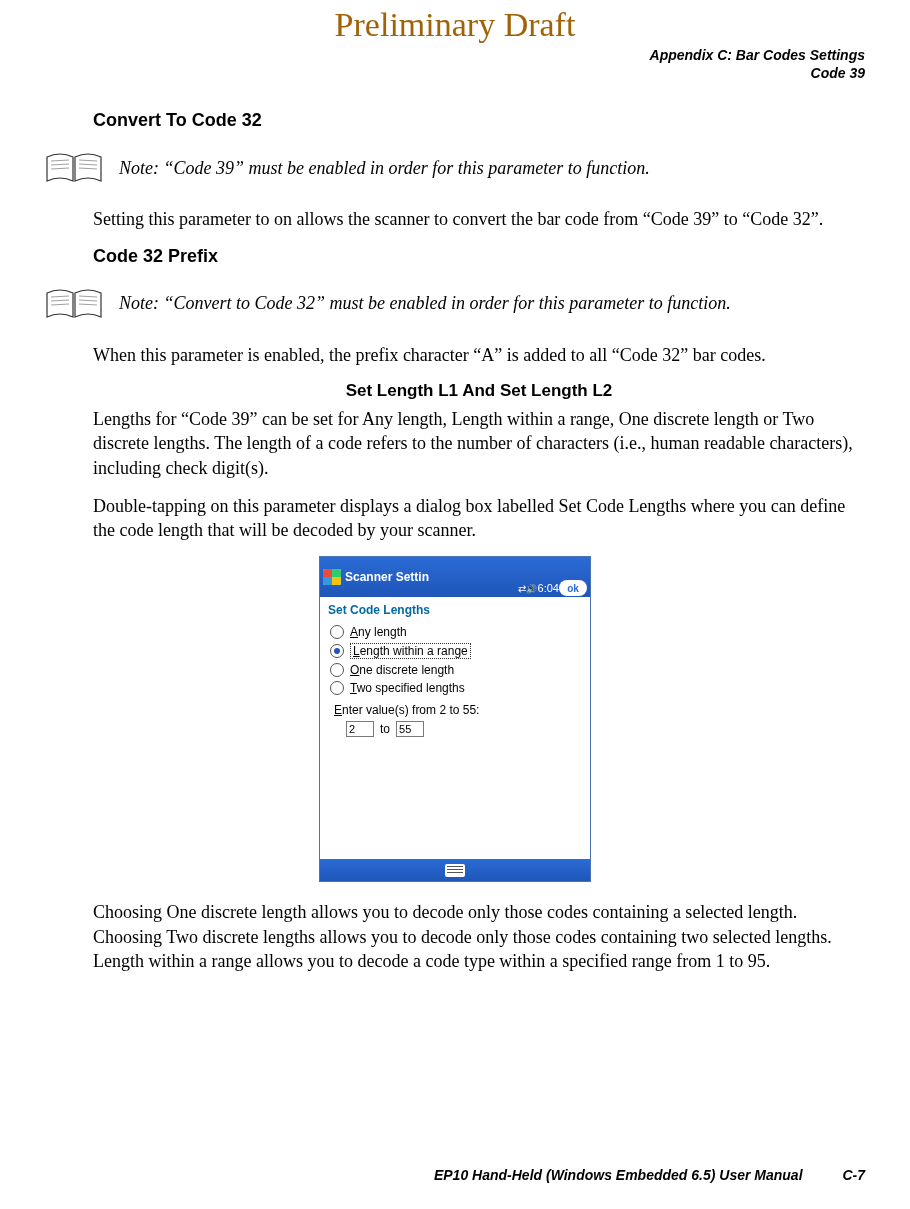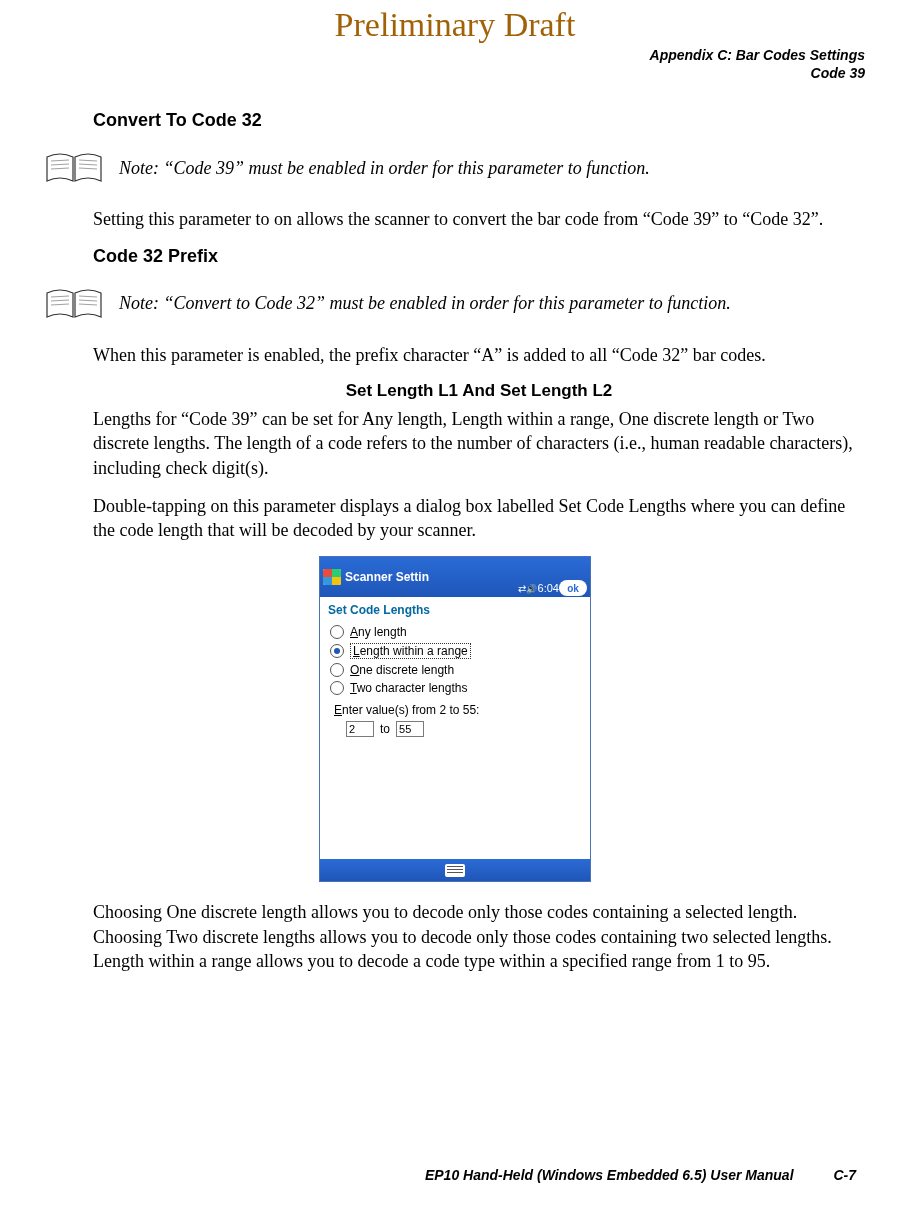--- a/index.html
+++ b/index.html
@@ -194,21 +194,21 @@
   }
   .wm-kbd::before {
     content: "";
     position: absolute;
     left: 2px; right: 2px; top: 2px; bottom: 2px;
     background: repeating-linear-gradient(#555 0 1px, #fff 1px 3px);
   }
   .footer {
     position: absolute;
     bottom: 26px;
-    right: 54px;
+    right: 45px;
     font-family: Verdana, Arial, sans-serif;
     font-style: italic;
     font-weight: bold;
     font-size: 14px;
   }
   .footer .pg { margin-left: 36px; }
   .signal-icon::before { content: "⇄"; font-size: 10px; }
   .speaker-icon::before { content: "🔊"; font-size: 9px; }
 </style>
 </head>
@@ -298,21 +298,21 @@
           <span class="wm-selected-label"><span class="wm-underline">L</span><span>ength within a range</span></span>
         </div>
 
         <div class="wm-radio-row">
           <span class="wm-radio"></span>
           <span><span class="wm-underline">O</span><span>ne discrete length</span></span>
         </div>
 
         <div class="wm-radio-row">
           <span class="wm-radio"></span>
-          <span><span class="wm-underline">T</span><span>wo character lengths</span></span>
+          <span><span class="wm-underline">T</span><span>wo specified lengths</span></span>
         </div>
 
         <div class="wm-enter">
           <span class="wm-underline">E</span><span>nter value(s) from 2 to 55:</span>
         </div>
 
         <div class="wm-range-row">
           <input class="wm-input" value="2" style="">
           <span>to</span>
           <input class="wm-input" value="55" style="">

